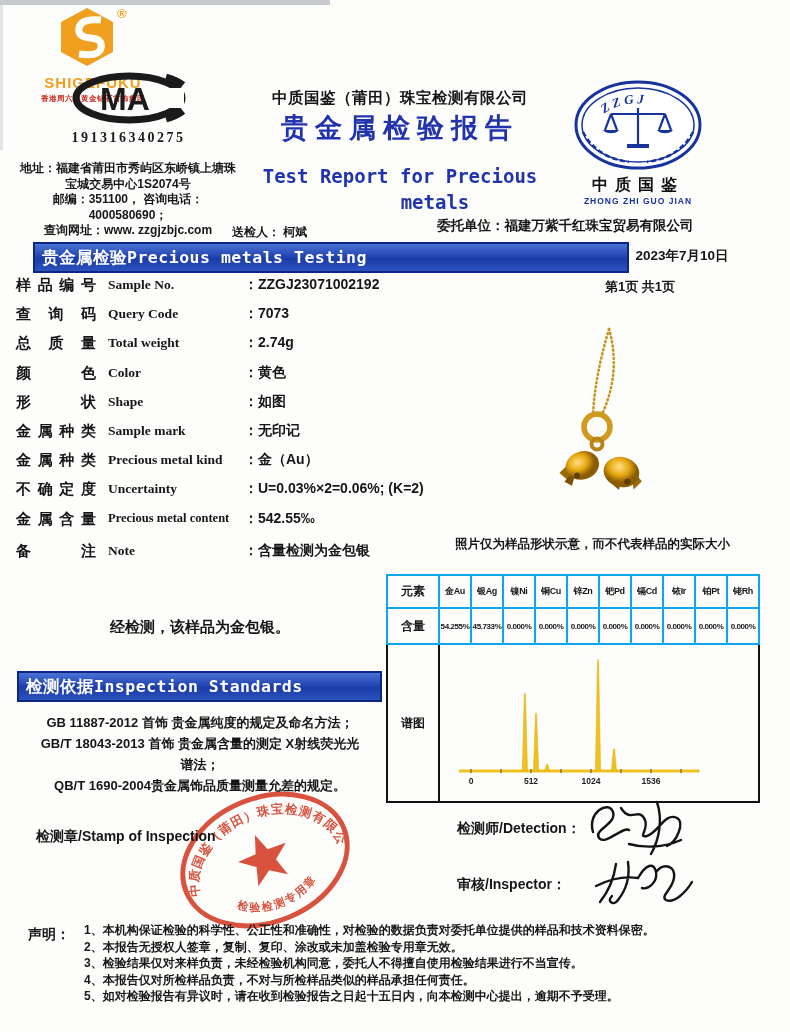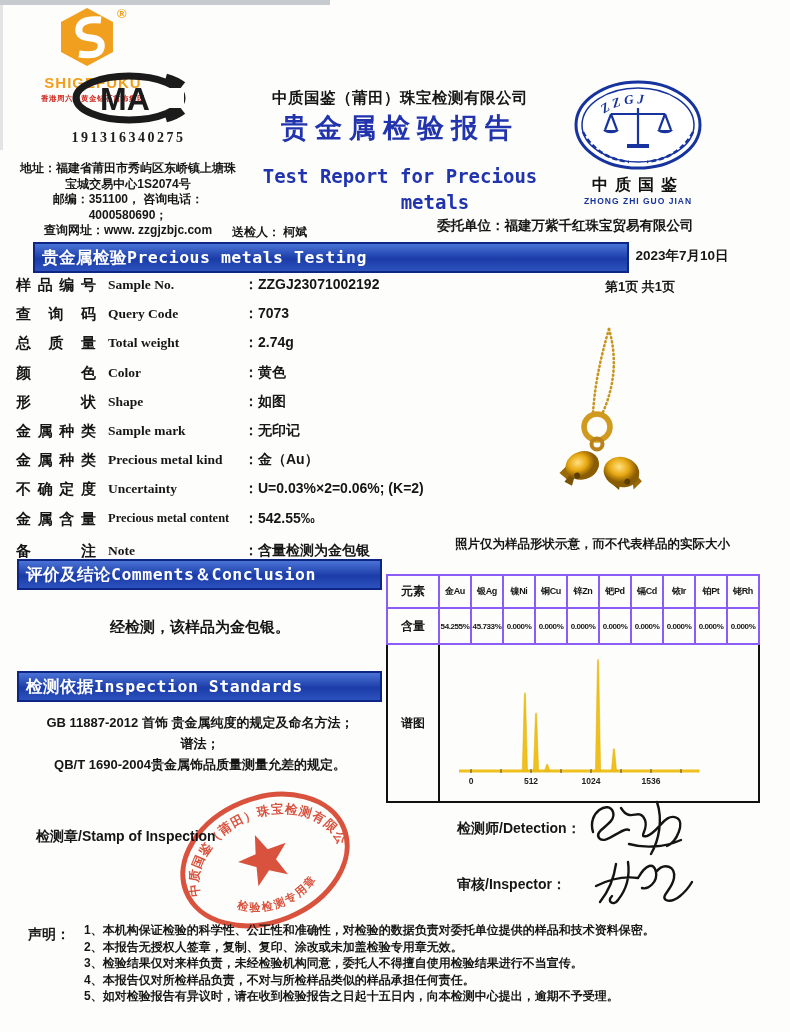--- a/index.html
+++ b/index.html
@@ -49,21 +49,21 @@
   .srow .en{position:absolute;left:92px;top:5px;font-size:13.5px;font-weight:bold;
             font-family:"Liberation Serif",serif;white-space:nowrap;}
   .srow .val{position:absolute;left:228px;top:4px;font-size:14px;font-weight:bold;white-space:nowrap;}
   
   .conc{left:60px;top:618px;width:280px;text-align:center;font-size:15px;font-weight:bold;}
   .stds{left:4px;top:712px;width:392px;text-align:center;font-size:13px;font-weight:bold;line-height:21px;}
   .stamp-label{left:36px;top:828px;font-size:14px;font-weight:bold;}
   
   .photo-note{left:455px;top:536px;width:330px;font-size:12.5px;font-weight:bold;white-space:nowrap;}
   .etable{left:386px;top:574px;border-collapse:collapse;border:2px solid #111;}
-  .etable td{border:2px solid #8b5cf6;text-align:center;vertical-align:middle;padding:0;}
+  .etable td{border:2px solid #0ea5e9;text-align:center;vertical-align:middle;padding:0;}
   .etable .lab{width:50px;font-size:12px;font-weight:bold;}
   .etable .hd{width:30px;font-size:9px;font-weight:bold;height:31px;letter-spacing:-.3px;margin-left:12px;}
   .etable .vl{font-size:8px;font-weight:bold;height:34px;letter-spacing:-.4px;}
   .etable .spec{height:156px;border:2px solid #111;}
   .etable .speclab{font-size:12px;font-weight:bold;line-height:14px;}
   
   .sigrow1{left:457px;top:820px;font-size:14px;font-weight:bold;}
   .sigrow2{left:457px;top:876px;font-size:14px;font-weight:bold;}
   .sig1{left:585px;top:798px;}
   .sig2{left:592px;top:856px;}
@@ -146,21 +146,20 @@
     <div>邮编：351100， 咨询电话：</div>
     <div>4000580690；</div>
     <div>查询网址：www. zzgjzbjc.com</div>
   </div>
   <div class="abs sender"><span>送检人：</span> <span>柯斌</span></div>
   <div class="abs client"><span>委托单位：</span><span>福建万紫千红珠宝贸易有限公司</span></div>
   <div class="abs dateln"><span>日期：</span><span class="dv">2023年7月10日</span></div>
   <div class="abs pageno">第1页 共1页</div>
 
   <div class="abs banner bn1">贵金属检验Precious metals Testing</div>
-  <div class="abs banner bn2">评价及结论Comments＆Conclusion</div>
   <div class="abs banner bn3">检测依据Inspection Standards</div>
 
   <div class="abs stable">
     <div class="srow">
         <span class="cn">样品编号</span>
         <span class="en">Sample No.</span>
         <span class="val">：ZZGJ23071002192</span>
       </div>
     <div class="srow">
         <span class="cn">查询码</span>
@@ -205,20 +204,21 @@
     <div class="srow">
         <span class="cn">备注</span>
         <span class="en">Note</span>
         <span class="val">：含量检测为金包银</span>
       </div>
   </div>
 
   <div class="abs conc">经检测，该样品为金包银。</div>
   <div class="abs stds">
     <div>GB 11887-2012 首饰 贵金属纯度的规定及命名方法；</div>
+    <div>GB/T 18043-2013 首饰 贵金属含量的测定 X射线荧光光</div>
     <div>谱法；</div>
     <div>QB/T 1690-2004贵金属饰品质量测量允差的规定。</div>
   </div>
   <div class="abs stamp-label">检测章/Stamp of Inspection</div>
 
   <svg class="abs pendant" width="135" height="170" viewBox="0 0 135 170">
     <defs>
       <radialGradient id="gold" cx="40%" cy="35%">
         <stop offset="0%" stop-color="#ffe084"></stop>
           <stop offset="55%" stop-color="#e8a912"></stop>

